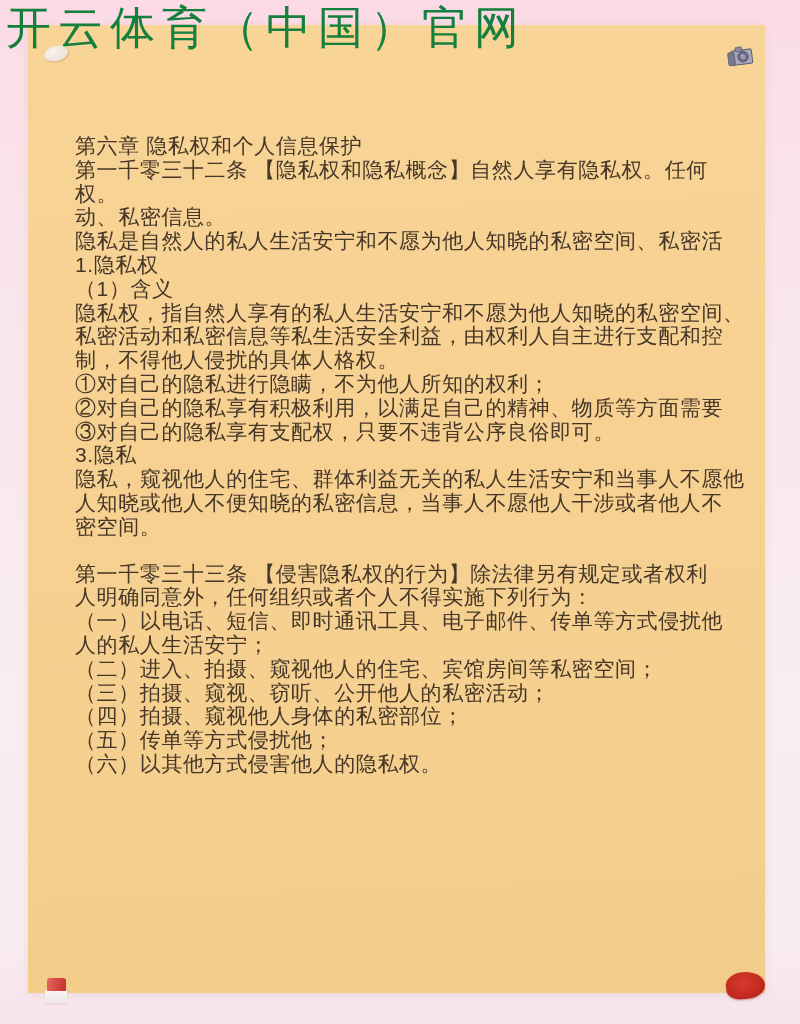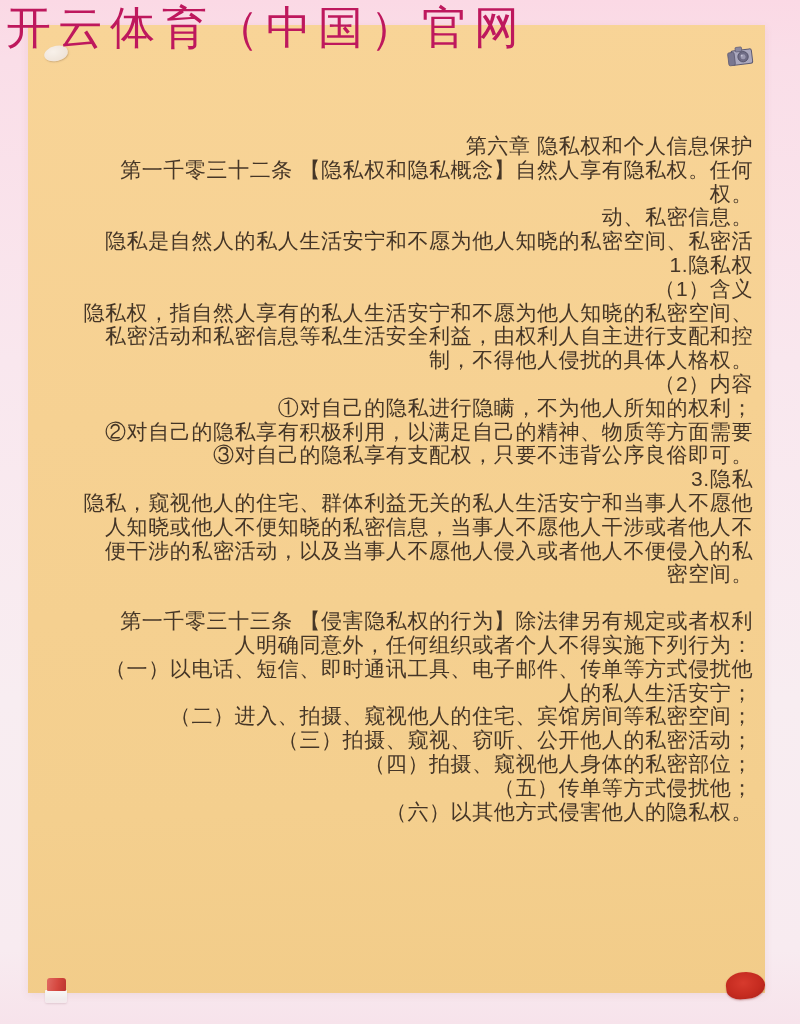--- a/index.html
+++ b/index.html
@@ -5,34 +5,33 @@
   html,body{margin:0;padding:0;}
   body{
     width:800px;height:1024px;position:relative;overflow:hidden;
     font-family:"Liberation Sans",sans-serif;
     background:linear-gradient(180deg,#fbd9e5 0px,#fadee8 60px,#f9e7ee 360px,#f8edf1 700px,#f8ebf0 950px,#f7e3eb 1024px);
   }
   .paper{
     position:absolute;left:28px;top:25px;width:737px;height:968px;
     background:linear-gradient(178deg,#f8d497 0%,#f6d192 40%,#f4cf8e 80%,#f2cc89 100%);
     box-shadow:0 2px 8px rgba(150,90,90,0.10);
-    text-align:right;
   }
   .doc{
     position:absolute;left:47px;top:109px;width:678px;
     font-size:21px;line-height:23.8px;letter-spacing:0.6px;
     color:#453627;
   }
   .doc .line{white-space:nowrap;height:23.8px;}
   .doc .sec-gap{height:23px;}
   .watermark{
     position:absolute;left:6px;top:0px;z-index:5;
     font-family:"Liberation Serif",serif;
     font-size:45px;line-height:56px;letter-spacing:7px;
-    color:#be185d;white-space:nowrap;
+    color:#15803d;white-space:nowrap;
   }
   .sticker{
     position:absolute;left:44px;top:46px;width:24px;height:15px;z-index:4;
     background:radial-gradient(ellipse at 40% 35%,#f8f1ea 0%,#efe4da 70%,#e3d4c6 100%);
     border-radius:55% 45% 50% 50%;
     transform:rotate(-12deg);
     box-shadow:0.5px 1px 1.5px rgba(120,90,60,0.35);
   }
   .camera{position:absolute;left:727px;top:45px;width:27px;height:23px;z-index:4;transform:rotate(-7deg);}
   .pin-red-cap{
@@ -62,28 +61,26 @@
     <div class="line">第六章 隐私权和个人信息保护</div>
     <div class="line">第一千零三十二条 【隐私权和隐私概念】自然人享有隐私权。任何</div>
     <div class="line">权。</div>
     <div class="line">动、私密信息。</div>
     <div class="line">隐私是自然人的私人生活安宁和不愿为他人知晓的私密空间、私密活</div>
     <div class="line">1.隐私权</div>
     <div class="line">（1）含义</div>
     <div class="line">隐私权，指自然人享有的私人生活安宁和不愿为他人知晓的私密空间、</div>
     <div class="line">私密活动和私密信息等私生活安全利益，由权利人自主进行支配和控</div>
     <div class="line">制，不得他人侵扰的具体人格权。</div>
-    <div class="line">（2）内容</div>
     <div class="line">①对自己的隐私进行隐瞒，不为他人所知的权利；</div>
     <div class="line">②对自己的隐私享有积极利用，以满足自己的精神、物质等方面需要</div>
     <div class="line">③对自己的隐私享有支配权，只要不违背公序良俗即可。</div>
     <div class="line">3.隐私</div>
     <div class="line">隐私，窥视他人的住宅、群体利益无关的私人生活安宁和当事人不愿他</div>
     <div class="line">人知晓或他人不便知晓的私密信息，当事人不愿他人干涉或者他人不</div>
-    <div class="line">便干涉的私密活动，以及当事人不愿他人侵入或者他人不便侵入的私</div>
     <div class="line">密空间。</div>
     <div class="sec-gap"></div>
     <div class="line">第一千零三十三条 【侵害隐私权的行为】除法律另有规定或者权利</div>
     <div class="line">人明确同意外，任何组织或者个人不得实施下列行为：</div>
     <div class="line">（一）以电话、短信、即时通讯工具、电子邮件、传单等方式侵扰他</div>
     <div class="line">人的私人生活安宁；</div>
     <div class="line">（二）进入、拍摄、窥视他人的住宅、宾馆房间等私密空间；</div>
     <div class="line">（三）拍摄、窥视、窃听、公开他人的私密活动；</div>
     <div class="line">（四）拍摄、窥视他人身体的私密部位；</div>
     <div class="line">（五）传单等方式侵扰他；</div>

